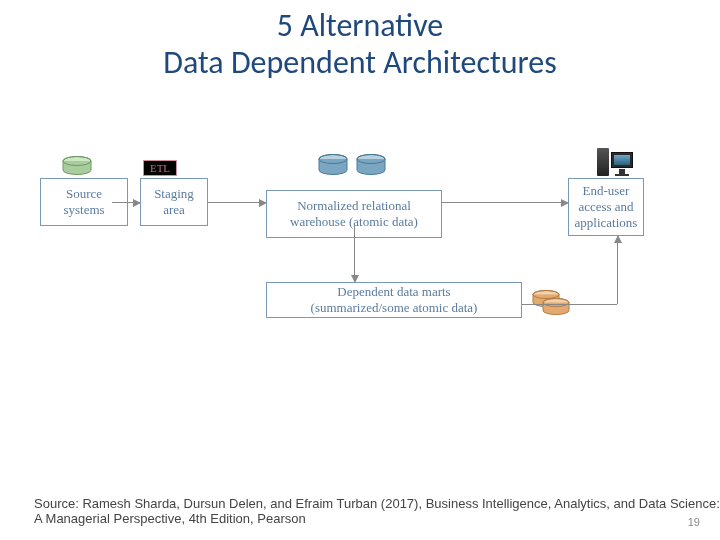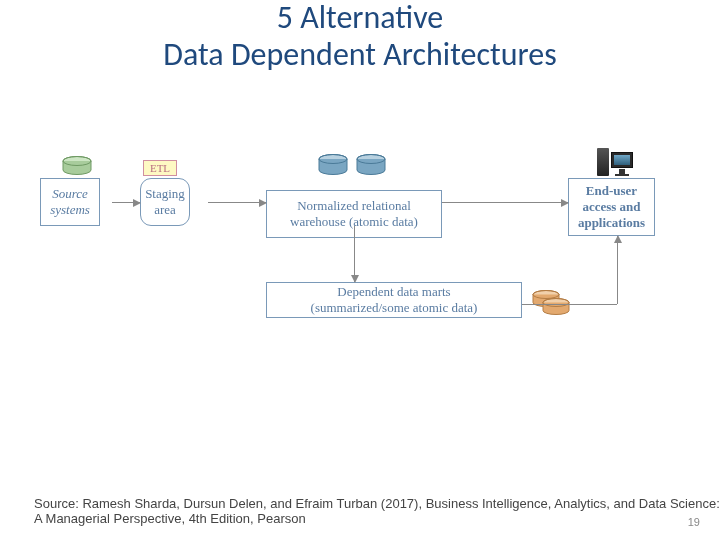--- a/index.html
+++ b/index.html
@@ -11,20 +11,21 @@
     font-family: "Segoe UI", Arial, sans-serif;
     position: relative;
     overflow: hidden;
   }
   .title {
     text-align: center;
     font-size: 32px;
     font-weight: 400;
     color: #1f497d;
     line-height: 1.15;
+    padding-top: 8px;
     font-family: Calibri, "Segoe UI", sans-serif;
   }
   .diagram {
     position: absolute;
     left: 34px;
     top: 130px;
     width: 652px;
     height: 240px;
   }
   .caption {
@@ -45,21 +46,21 @@
     text-align: center;
     display: flex;
     align-items: center;
     justify-content: center;
     padding: 2px 4px;
     line-height: 1.25;
   }
   .etl {
     position: absolute;
     border: 1px solid #d08fa0;
-    background: #fef9c3;
+    background: #000000;
     color: #b86f82;
     font-family: Georgia, serif;
     font-size: 11px;
     text-align: center;
     display: flex;
     align-items: center;
     justify-content: center;
   }
   .db {
     position: absolute;
@@ -168,30 +169,30 @@
     <ellipse cx="15" cy="5" rx="14" ry="4.5" fill="none" stroke="#4a7a98"></ellipse>
   </svg>
 
   <div class="pc" style="left:563px; top:18px; width:40px; height:30px;">
     <div class="tower"></div>
       <div class="mon"></div>
       <div class="stand"></div>
       <div class="base"></div>
   </div>
 
-  <div class="box" style="left:6px; top:48px; width:60px; height:48px; white-space:pre-line;font-style:italic;">Source
+  <div class="box" style="left:6px; top:48px; width:88px; height:48px; white-space:pre-line;">Source
 systems</div>
 
-  <div class="box" style="left:106px; top:48px; width:50px; height:48px; white-space:pre-line;border-radius:11px;">Staging
+  <div class="box" style="left:106px; top:48px; width:68px; height:48px; white-space:pre-line;">Staging
 area</div>
 
   <div class="box" style="left:232px; top:60px; width:176px; height:48px; white-space:pre-line;">Normalized relational
 warehouse (atomic data)</div>
 
-  <div class="box" style="left:534px; top:48px; width:87px; height:58px; white-space:pre-line;font-weight:bold;">End-user
+  <div class="box" style="left:534px; top:48px; width:76px; height:58px; white-space:pre-line;">End-user
 access and
 applications</div>
 
   <div class="box" style="left:232px; top:152px; width:256px; height:36px; white-space:pre-line;">Dependent data marts
 (summarized/some atomic data)</div>
 
   <svg class="db" style="left:498px; top:160px;" width="28" height="18" viewBox="0 0 28 18">
     <ellipse cx="14" cy="4.5" rx="13" ry="4" fill="#f1d0ab" stroke="#b47d45"></ellipse>
     <path d="M1 4.5 v8 a13 4 0 0 0 26 0 v-8" fill="#e3a96f" stroke="#b47d45"></path>
     <ellipse cx="14" cy="4.5" rx="13" ry="4" fill="none" stroke="#b47d45"></ellipse>

